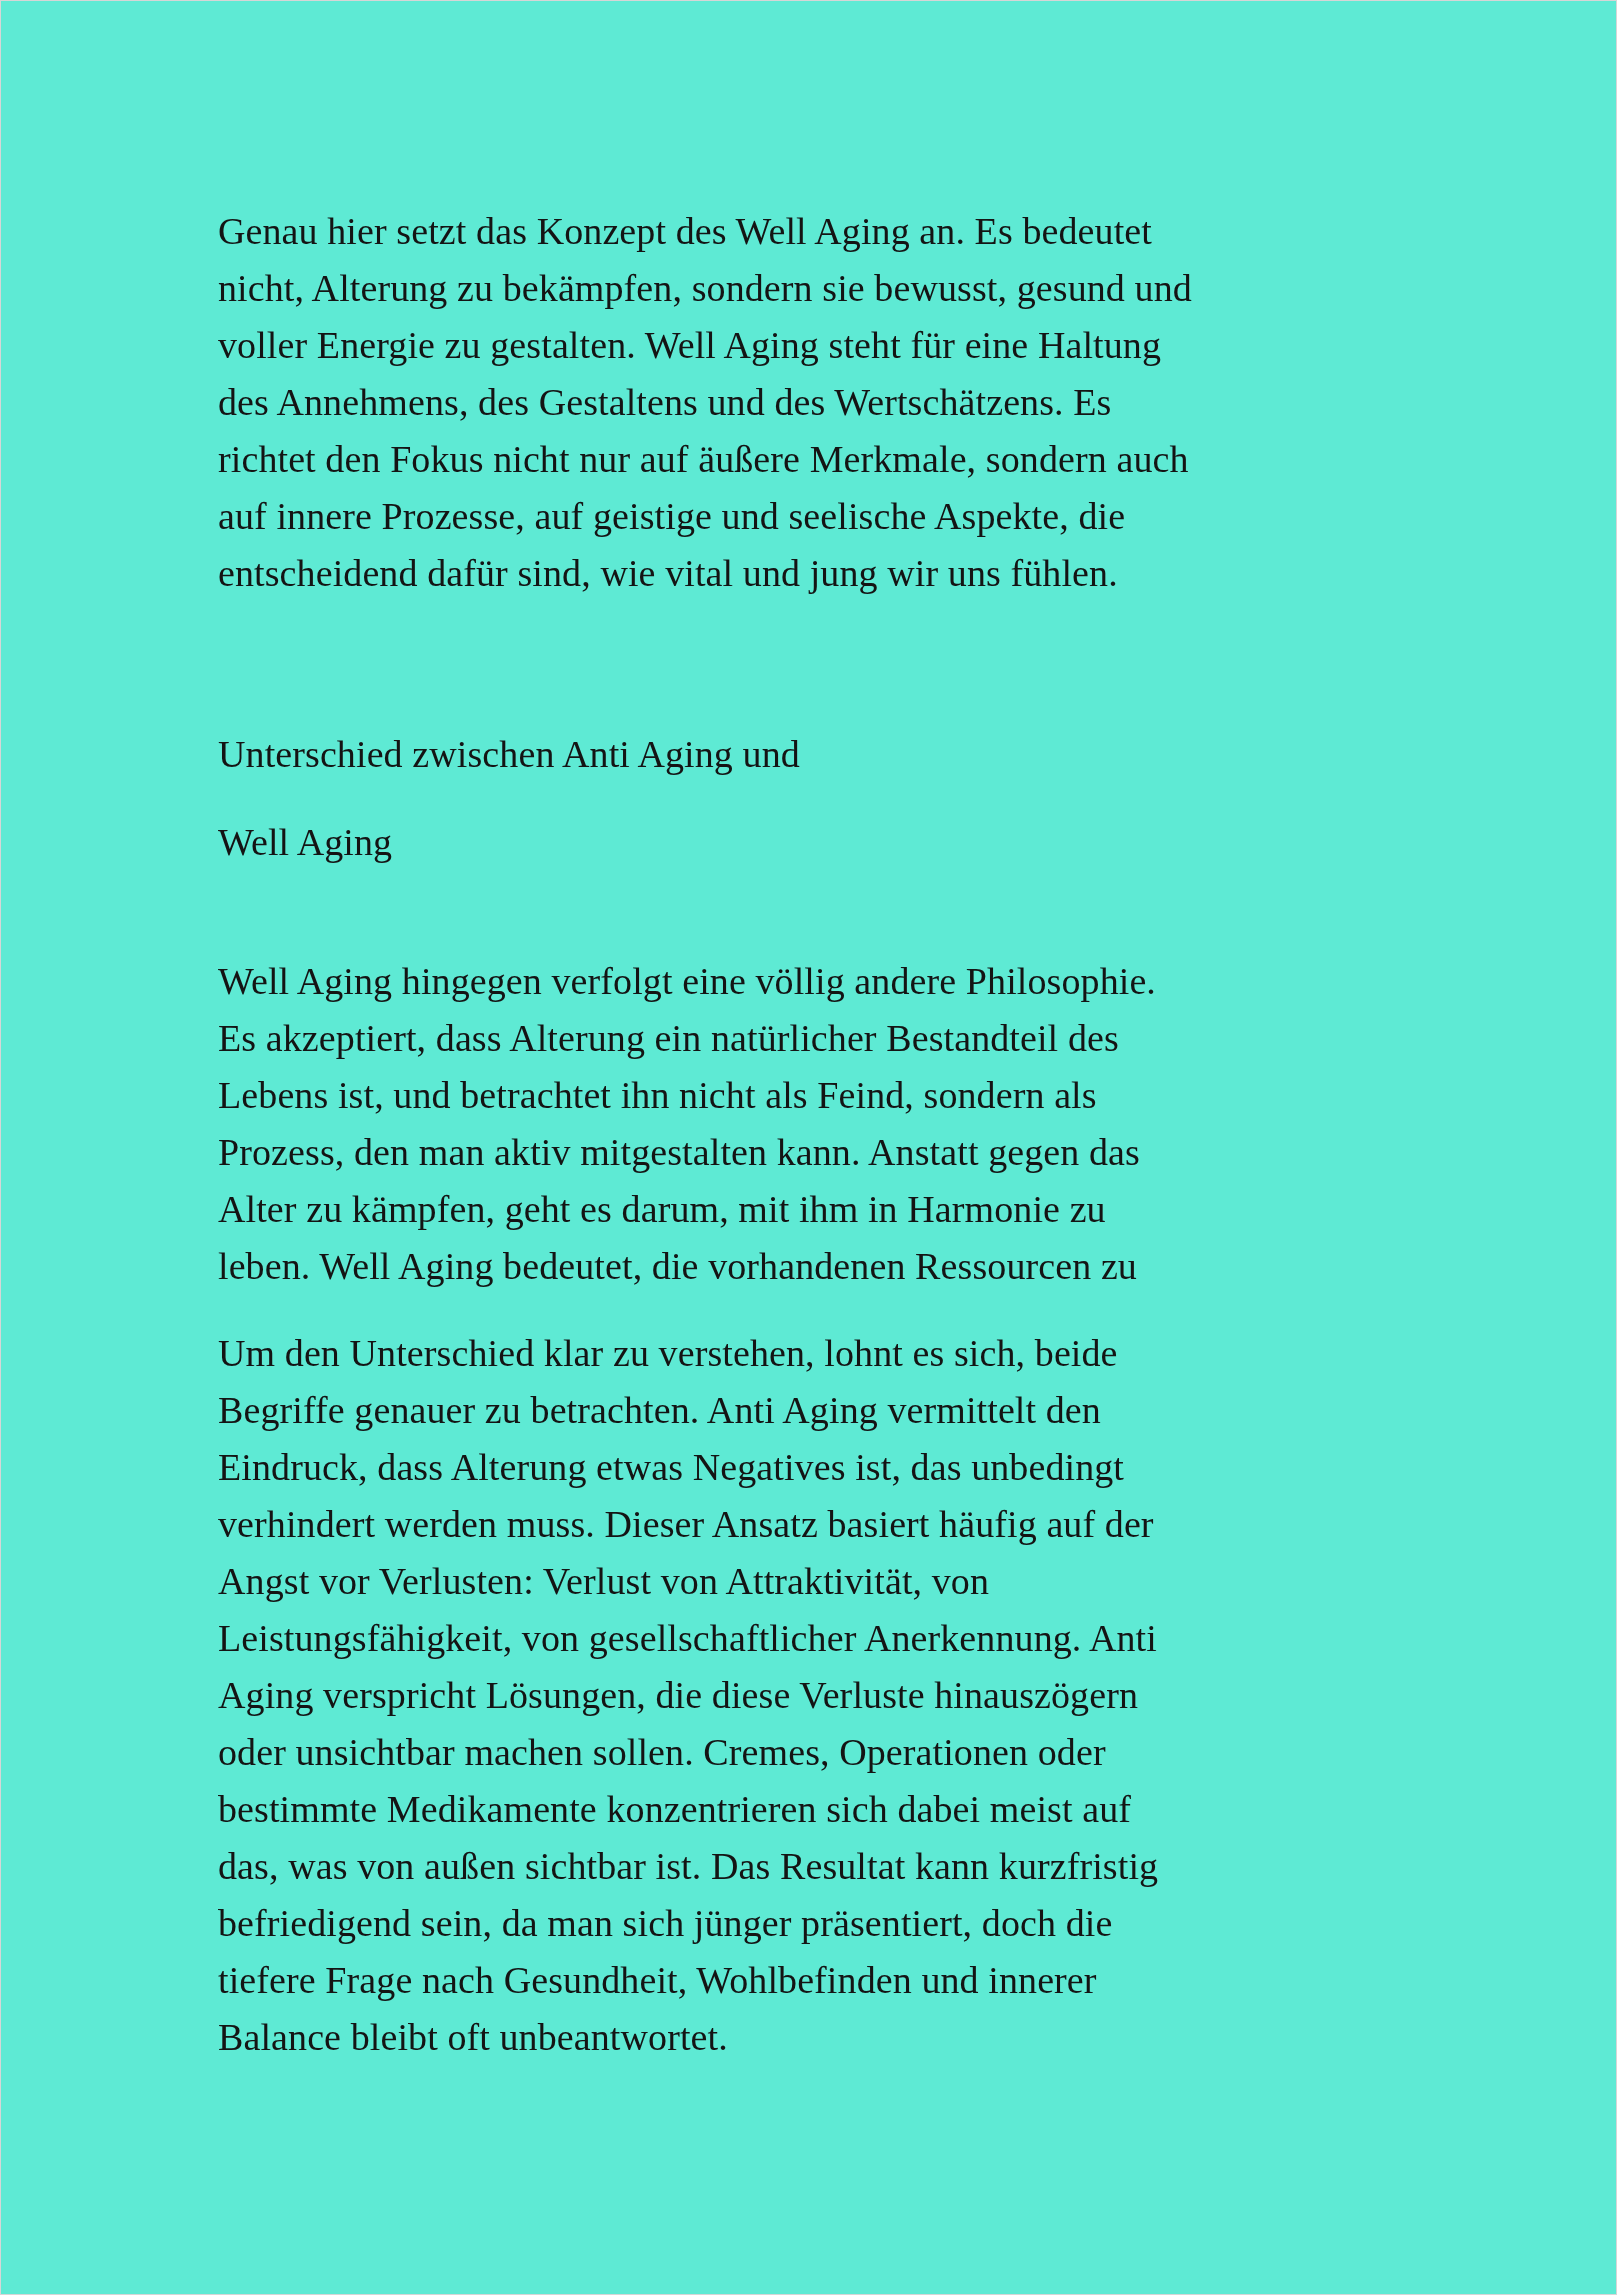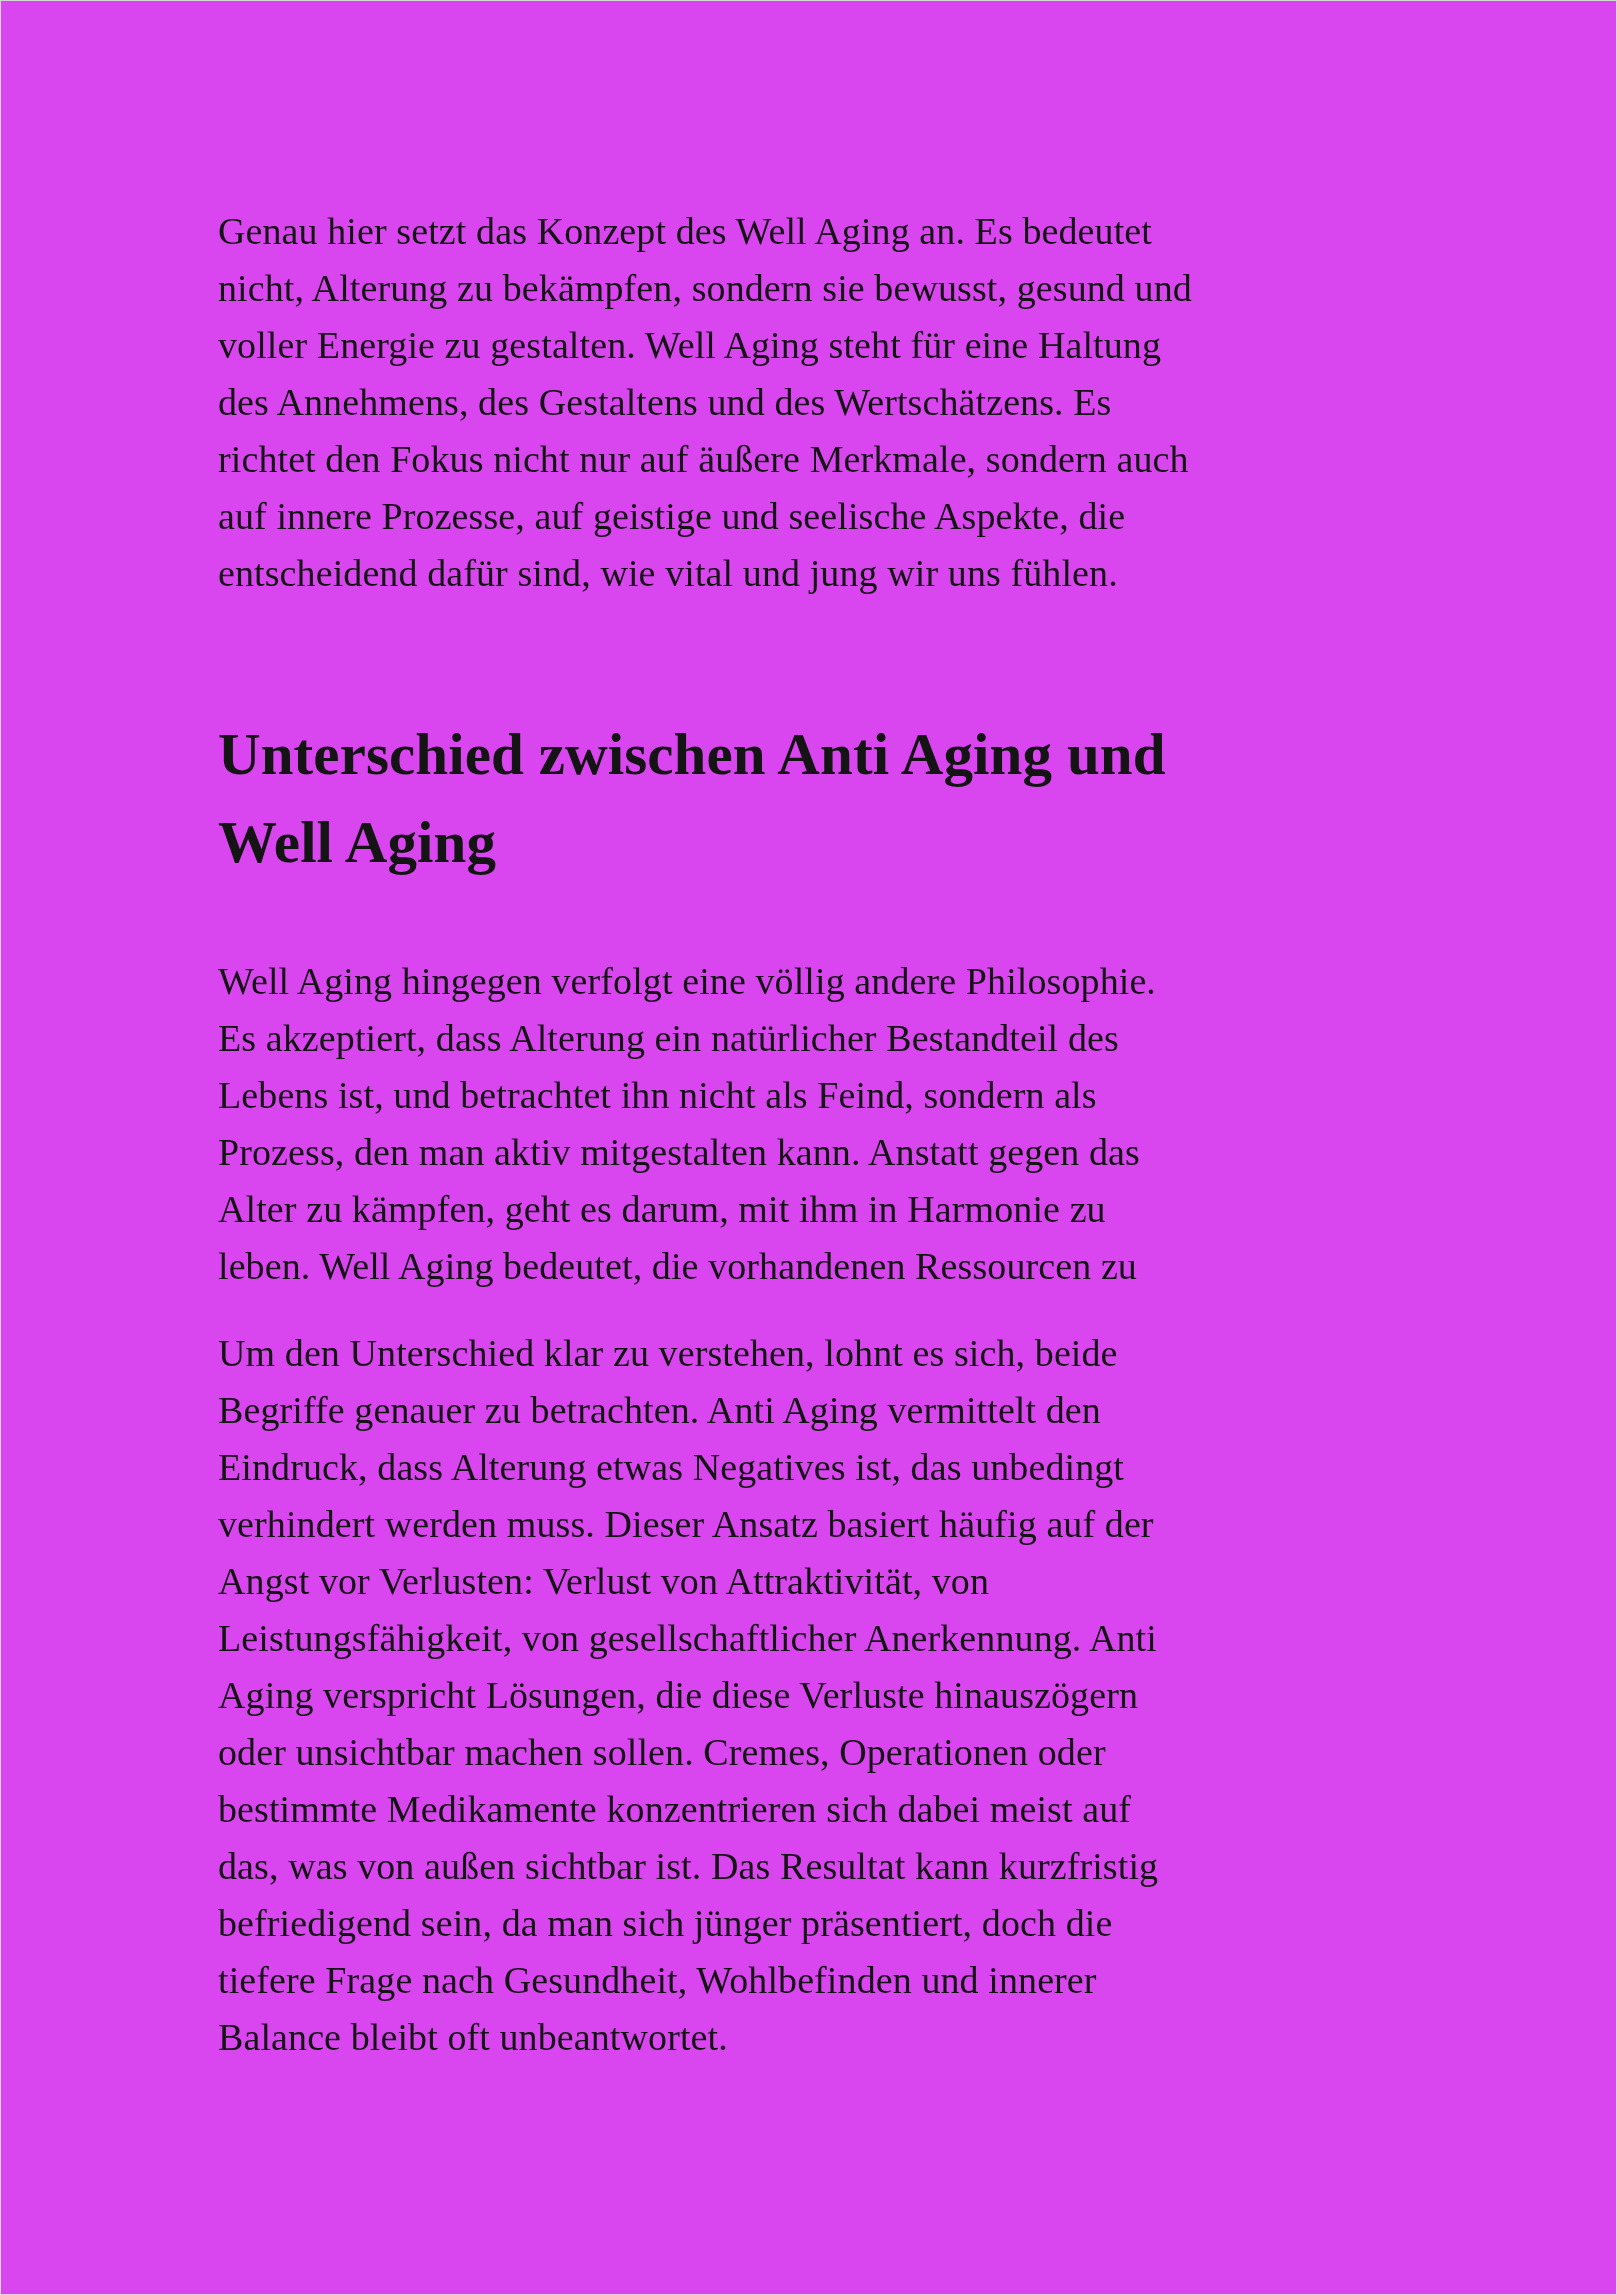--- a/index.html
+++ b/index.html
@@ -5,42 +5,42 @@
   html, body {
     margin: 0;
     padding: 0;
     background: #ffffff;
   }
   .page {
     position: relative;
     width: 1617px;
     height: 2295px;
     box-sizing: border-box;
-    background: #d946ef;
+    background: #5eead4;
     border: 1.3px solid #d6d6d6;
     font-family: "Liberation Serif", "DejaVu Serif", serif;
     color: #141414;
     overflow: hidden;
   }
   .content {
     box-sizing: border-box;
     padding: 202px 202px 0 217px;
     max-width: 1617px;
   }
   .body-paragraph {
     font-size: 38px;
     line-height: 57px;
     margin: 0 0 30px 0;
     white-space: pre-line;
     letter-spacing: 0.1px;
   }
   .section-heading {
-    font-size: 59px;
+    font-size: 38px;
     line-height: 88px;
-    font-weight: 700;
+    font-weight: 400;
     margin: 108px 0 67px 0;
     white-space: pre-line;
     letter-spacing: 0.1px;
   }
 </style>
 </head>
 <body>
 
 <div class="page">
   <div class="content">

